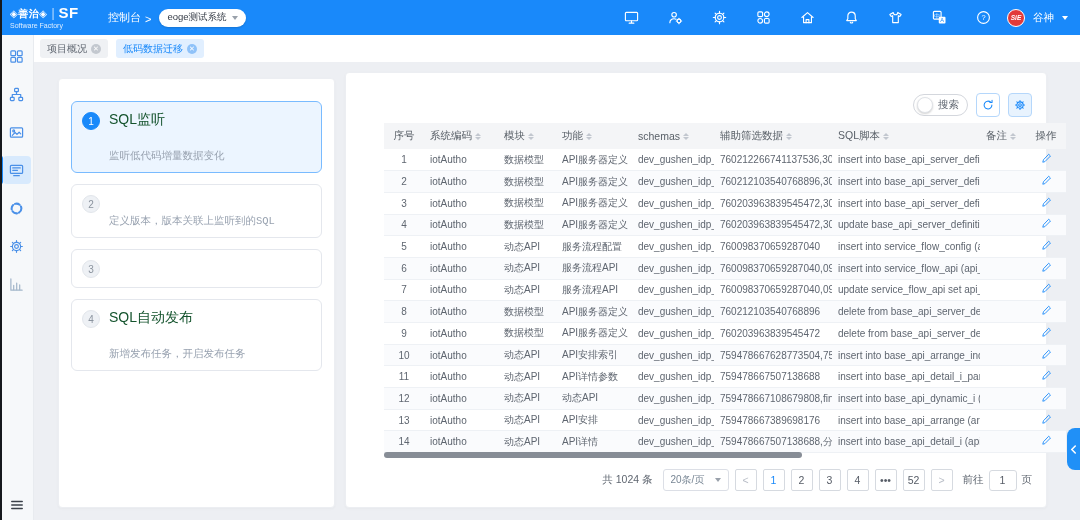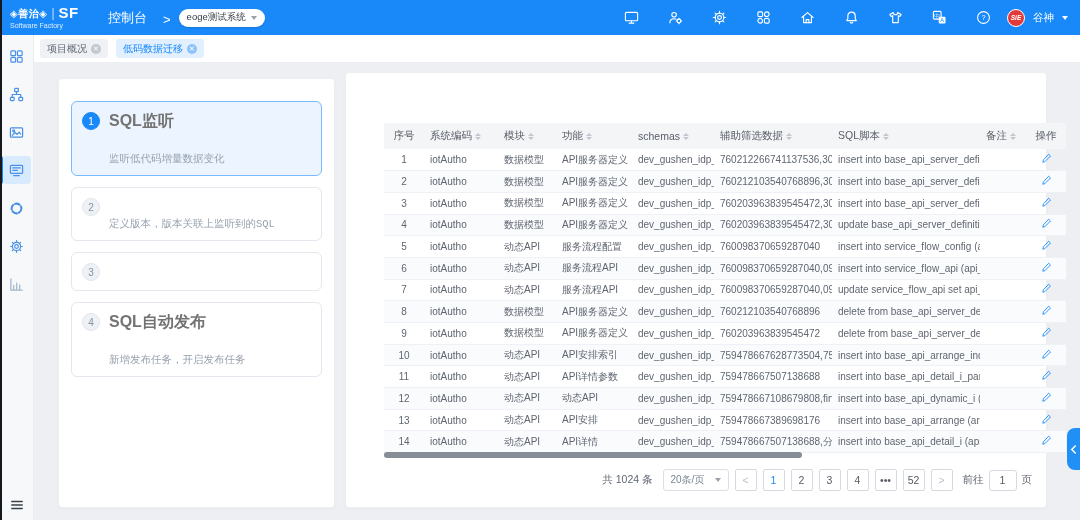--- a/index.html
+++ b/index.html
@@ -8,21 +8,21 @@
   .screen::before { content:""; position:absolute; left:0; top:0; width:2px; height:520px; background:#15181d; z-index:60; }
 
   
   .topbar { position:absolute; left:0; top:0; width:1080px; height:35px; background:#1989fa; display:flex; align-items:center; z-index:40; }
   .brand { display:flex; flex-direction:column; justify-content:center; padding-left:10px; color:#fff; line-height:1.1; min-width:100px; }
   .brand-row { display:flex; align-items:center; gap:4px; }
   .brand-mark { font-size:10px; font-weight:bold; letter-spacing:.5px; }
   .brand-sep { opacity:.7; font-size:12px; font-weight:300; }
   .brand-abbr { font-size:15px; font-weight:600; letter-spacing:.5px; }
   .brand-sub { font-size:7px; opacity:.85; margin-top:1px; }
-  .breadcrumb { color:#fff; font-size:13px; margin-left:8px; display:flex; align-items:flex-end; gap:16px; white-space:nowrap; }
+  .breadcrumb { color:#fff; font-size:11px; margin-left:8px; display:flex; align-items:flex-end; gap:4px; white-space:nowrap; }
   .proj-pill { margin-left:8px; height:18px; background:#fff; border-radius:9px; display:flex; align-items:center; gap:5px; padding:0 8px; cursor:pointer; box-shadow:0 1px 2px rgba(0,0,0,.15); }
   .proj-pill span { font-size:9.5px; color:#333a45; }
   .caret-down { width:0; height:0; border-left:3.5px solid transparent; border-right:3.5px solid transparent; border-top:4px solid #9aa1ab; }
   .top-icons { margin-left:auto; display:flex; align-items:center; gap:28px; margin-right:16px; }
   .top-icons .tbi { width:16px; height:16px; display:flex; align-items:center; justify-content:center; cursor:pointer; }
   .tbi svg { width:15px; height:15px; stroke:#fff; fill:none; stroke-width:1.2; stroke-linecap:round; stroke-linejoin:round; }
   .user { display:flex; align-items:center; gap:8px; margin-right:12px; cursor:pointer; }
   .avatar { width:18px; height:18px; border-radius:50%; background:#e23a3a; color:#fff; font-size:6.5px; font-style:italic; font-weight:bold; display:flex; align-items:center; justify-content:center; border:1px solid #fff; }
   .user-name { color:#fff; font-size:10.5px; }
   .user .caret-down { border-top-color:#fff; }
@@ -45,21 +45,21 @@
   .side-item.active::before { content:""; position:absolute; left:-3px; top:0; width:3px; height:28px; background:#1989fa; border-radius:0 2px 2px 0; }
   .side-bottom { position:absolute; bottom:8px; left:0; width:34px; display:flex; justify-content:center; }
   .side-bottom svg { width:14px; height:14px; stroke:#3a4049; stroke-width:1.6; stroke-linecap:round; cursor:pointer; }
 
   
   .steps-panel { position:absolute; left:58px; top:78px; width:277px; height:430px; background:#fff; border-radius:4px; border:1px solid #eceef2; box-shadow:0 1px 3px rgba(0,0,0,.03); padding:22px 12px 12px; }
   .step-card { border:1px solid #e4e7ed; border-radius:6px; padding:9px 10px; display:flex; gap:9px; margin-bottom:11px; background:#fff; cursor:pointer; }
   .step-card.active { background:#ecf5ff; border:1.5px solid #79bbff; }
   .step-num { flex:0 0 18px; width:18px; height:18px; border-radius:50%; background:#eef1f5; border:1px solid #e2e6eb; color:#8a939e; font-size:10px; display:flex; align-items:center; justify-content:center; margin-top:1px; }
   .step-card.active .step-num { background:#1989fa; border-color:#1989fa; color:#fff; }
-  .step-title { font-size:16px; color:#737373; font-weight:700; }
+  .step-title { font-size:14px; color:#14532d; font-weight:400; }
   .step-desc { font-size:10.5px; color:#98a2b0; margin-top:20px;font-family:Liberation Mono, monospace; }
 
   
   .table-panel { position:absolute; left:345px; top:72px; width:702px; height:436px; background:#fff; border-radius:4px; border:1px solid #eceef2; box-shadow:0 1px 3px rgba(0,0,0,.03); }
   .toolbar { position:absolute; right:14px; top:20px; display:flex; align-items:center; gap:8px; }
   .search-pill { height:22px; border:1px solid #d4d7dd; border-radius:12px; background:#fff; display:flex; align-items:center; padding:0 8px 0 3px; gap:5px; cursor:pointer; }
   .search-knob { width:16px; height:16px; border-radius:50%; background:#fff; border:1px solid #e0e3e8; box-shadow:0 1px 2px rgba(0,0,0,.18); }
   .search-label { font-size:10.5px; color:#5f6670; }
   .icon-btn { width:24px; height:24px; border:1px solid #b5d7fb; border-radius:4px; background:#fff; display:flex; align-items:center; justify-content:center; cursor:pointer; }
   .icon-btn.tinted { background:#e8f3fe; }
@@ -278,20 +278,39 @@
     <div class="step-card">
       <span class="step-num">4</span>
       <div>
         <div class="step-title">SQL自动发布</div>
         <div class="step-desc">新增发布任务，开启发布任务</div>
       </div>
     </div>
   </section>
 
   <section class="table-panel">
+    <div class="toolbar">
+      <div class="search-pill">
+        <span class="search-knob"></span>
+        <span class="search-label">搜索</span>
+      </div>
+      <div class="icon-btn">
+        <svg viewBox="0 0 16 16">
+            <path d="M13.2 8A5.2 5.2 0 1 1 11.6 4.3"></path>
+            <path d="M13.4 1.8v2.9h-2.9"></path>
+          </svg>
+      </div>
+      <div class="icon-btn tinted">
+        <svg viewBox="0 0 16 16">
+            <circle cx="8" cy="8" r="1.8"></circle>
+            <circle cx="8" cy="8" r="4.2"></circle>
+            <path d="M8 2v1.8M8 12.2V14M2 8h1.8M12.2 8H14M3.8 3.8l1.2 1.2M11 11l1.2 1.2M12.2 3.8L11 5M5 11l-1.2 1.2"></path>
+          </svg>
+      </div>
+    </div>
 
     <div class="table-wrap">
       <table>
         <colgroup>
           <col style="width:40px">
             <col style="width:74px">
             <col style="width:58px">
             <col style="width:76px">
             <col style="width:82px">
             <col style="width:118px">

